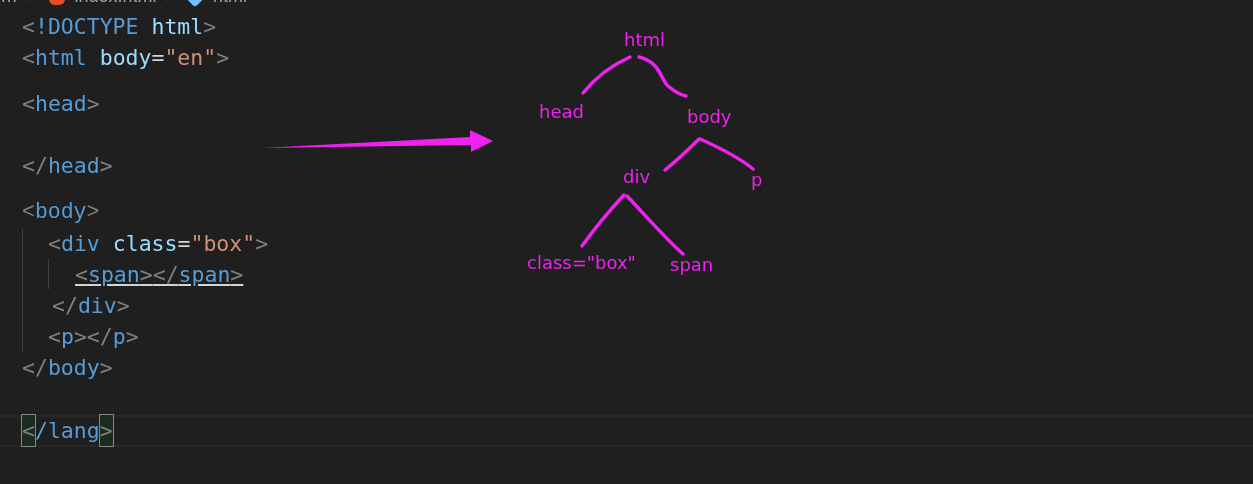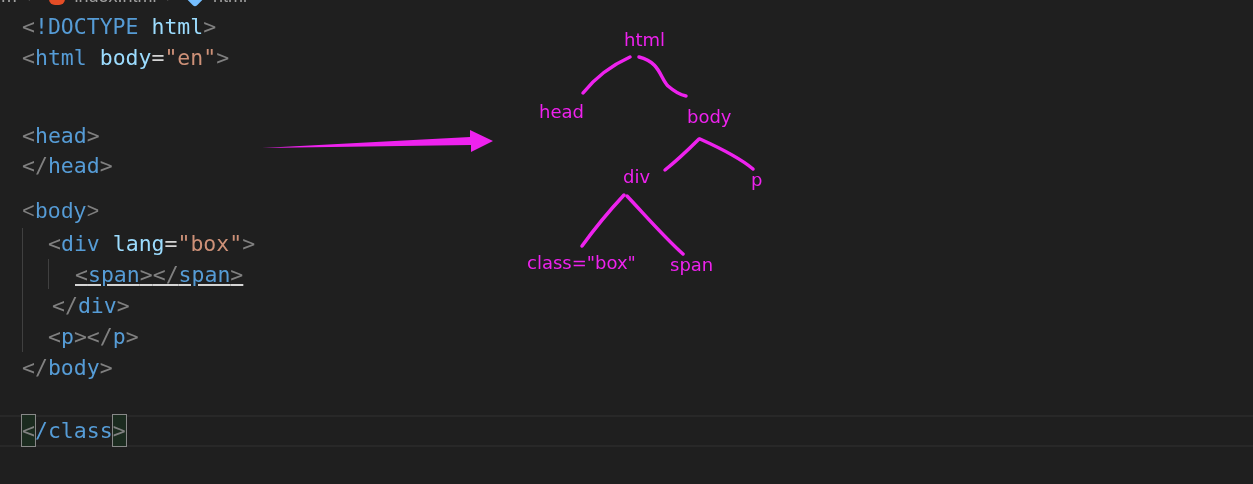--- a/index.html
+++ b/index.html
@@ -114,37 +114,37 @@
 
   <div class="indent-guide" style="left:22px; top:228px; height:124px;"></div>
   <div class="indent-guide" style="left:48px; top:259px; height:30px;"></div>
 
   <div class="current-line"></div>
 
   <div class="line" style="top:11px;"><span class="punct">&lt;</span><span class="doctype-kw">!DOCTYPE</span> <span class="doctype-name">html</span><span class="punct">&gt;</span></div>
 
   <div class="line" style="top:42px;"><span class="punct">&lt;</span><span class="tag">html</span> <span class="attr">body</span><span class="eq">=</span><span class="str">"en"</span><span class="punct">&gt;</span></div>
 
-  <div class="line" style="top:120px;"><span class="punct">&lt;</span><span class="tag">head</span><span class="punct">&gt;</span></div>
+  <div class="line" style="top:88px;"><span class="punct">&lt;</span><span class="tag">head</span><span class="punct">&gt;</span></div>
 
   <div class="line" style="top:150px;"><span class="punct">&lt;/</span><span class="tag">head</span><span class="punct">&gt;</span></div>
 
   <div class="line" style="top:197px;font-family:Liberation Mono, monospace;"><span class="punct">&lt;</span><span class="tag">body</span><span class="punct">&gt;</span></div>
 
-  <div class="line" style="top:228px; left:48px;"><span class="punct">&lt;</span><span class="tag">div</span> <span class="attr">lang</span><span class="eq">=</span><span class="str">"box"</span><span class="punct">&gt;</span></div>
+  <div class="line" style="top:228px; left:48px;"><span class="punct">&lt;</span><span class="tag">div</span> <span class="attr">class</span><span class="eq">=</span><span class="str">"box"</span><span class="punct">&gt;</span></div>
 
   <div class="line" style="top:259px; left:75px;text-decoration:underline;"><span class="punct">&lt;</span><span class="tag">span</span><span class="punct">&gt;</span><span class="punct">&lt;/</span><span class="tag">span</span><span class="punct">&gt;</span></div>
 
   <div class="line" style="top:290px; left:52px;"><span class="punct">&lt;/</span><span class="tag">div</span><span class="punct">&gt;</span></div>
 
   <div class="line" style="top:352px;"><span class="punct">&lt;/</span><span class="tag">body</span><span class="punct">&gt;</span></div>
 
   <div class="line" style="top:321px; left:48px;"><span class="punct">&lt;</span><span class="tag">p</span><span class="punct">&gt;</span><span class="punct">&lt;/</span><span class="tag">p</span><span class="punct">&gt;</span></div>
 
-  <div class="line" style="top:415px;"><span class="punct bracket-match">&lt;</span><span class="tag">/class</span><span class="punct bracket-match">&gt;</span></div>
+  <div class="line" style="top:415px;"><span class="punct bracket-match">&lt;</span><span class="tag">/lang</span><span class="punct bracket-match">&gt;</span></div>
 
   <svg class="overlay" width="1253" height="484">
 
     <polygon fill="#ee22ee" points="262,148 470,137 470,130 493,141 471,152 471,145"></polygon>
 
     <path d="M583,93 C595,78 610,66 630,57" stroke="#ee22ee" stroke-width="3.5" fill="none" stroke-linecap="round"></path>
 
     <path d="M639,57 C660,62 660,78 668,86 C675,92 680,95 686,96" stroke="#ee22ee" stroke-width="3.5" fill="none" stroke-linecap="round"></path>
 
     <path d="M665,170 C680,158 690,148 699,139" stroke="#ee22ee" stroke-width="3.5" fill="none" stroke-linecap="round"></path>

